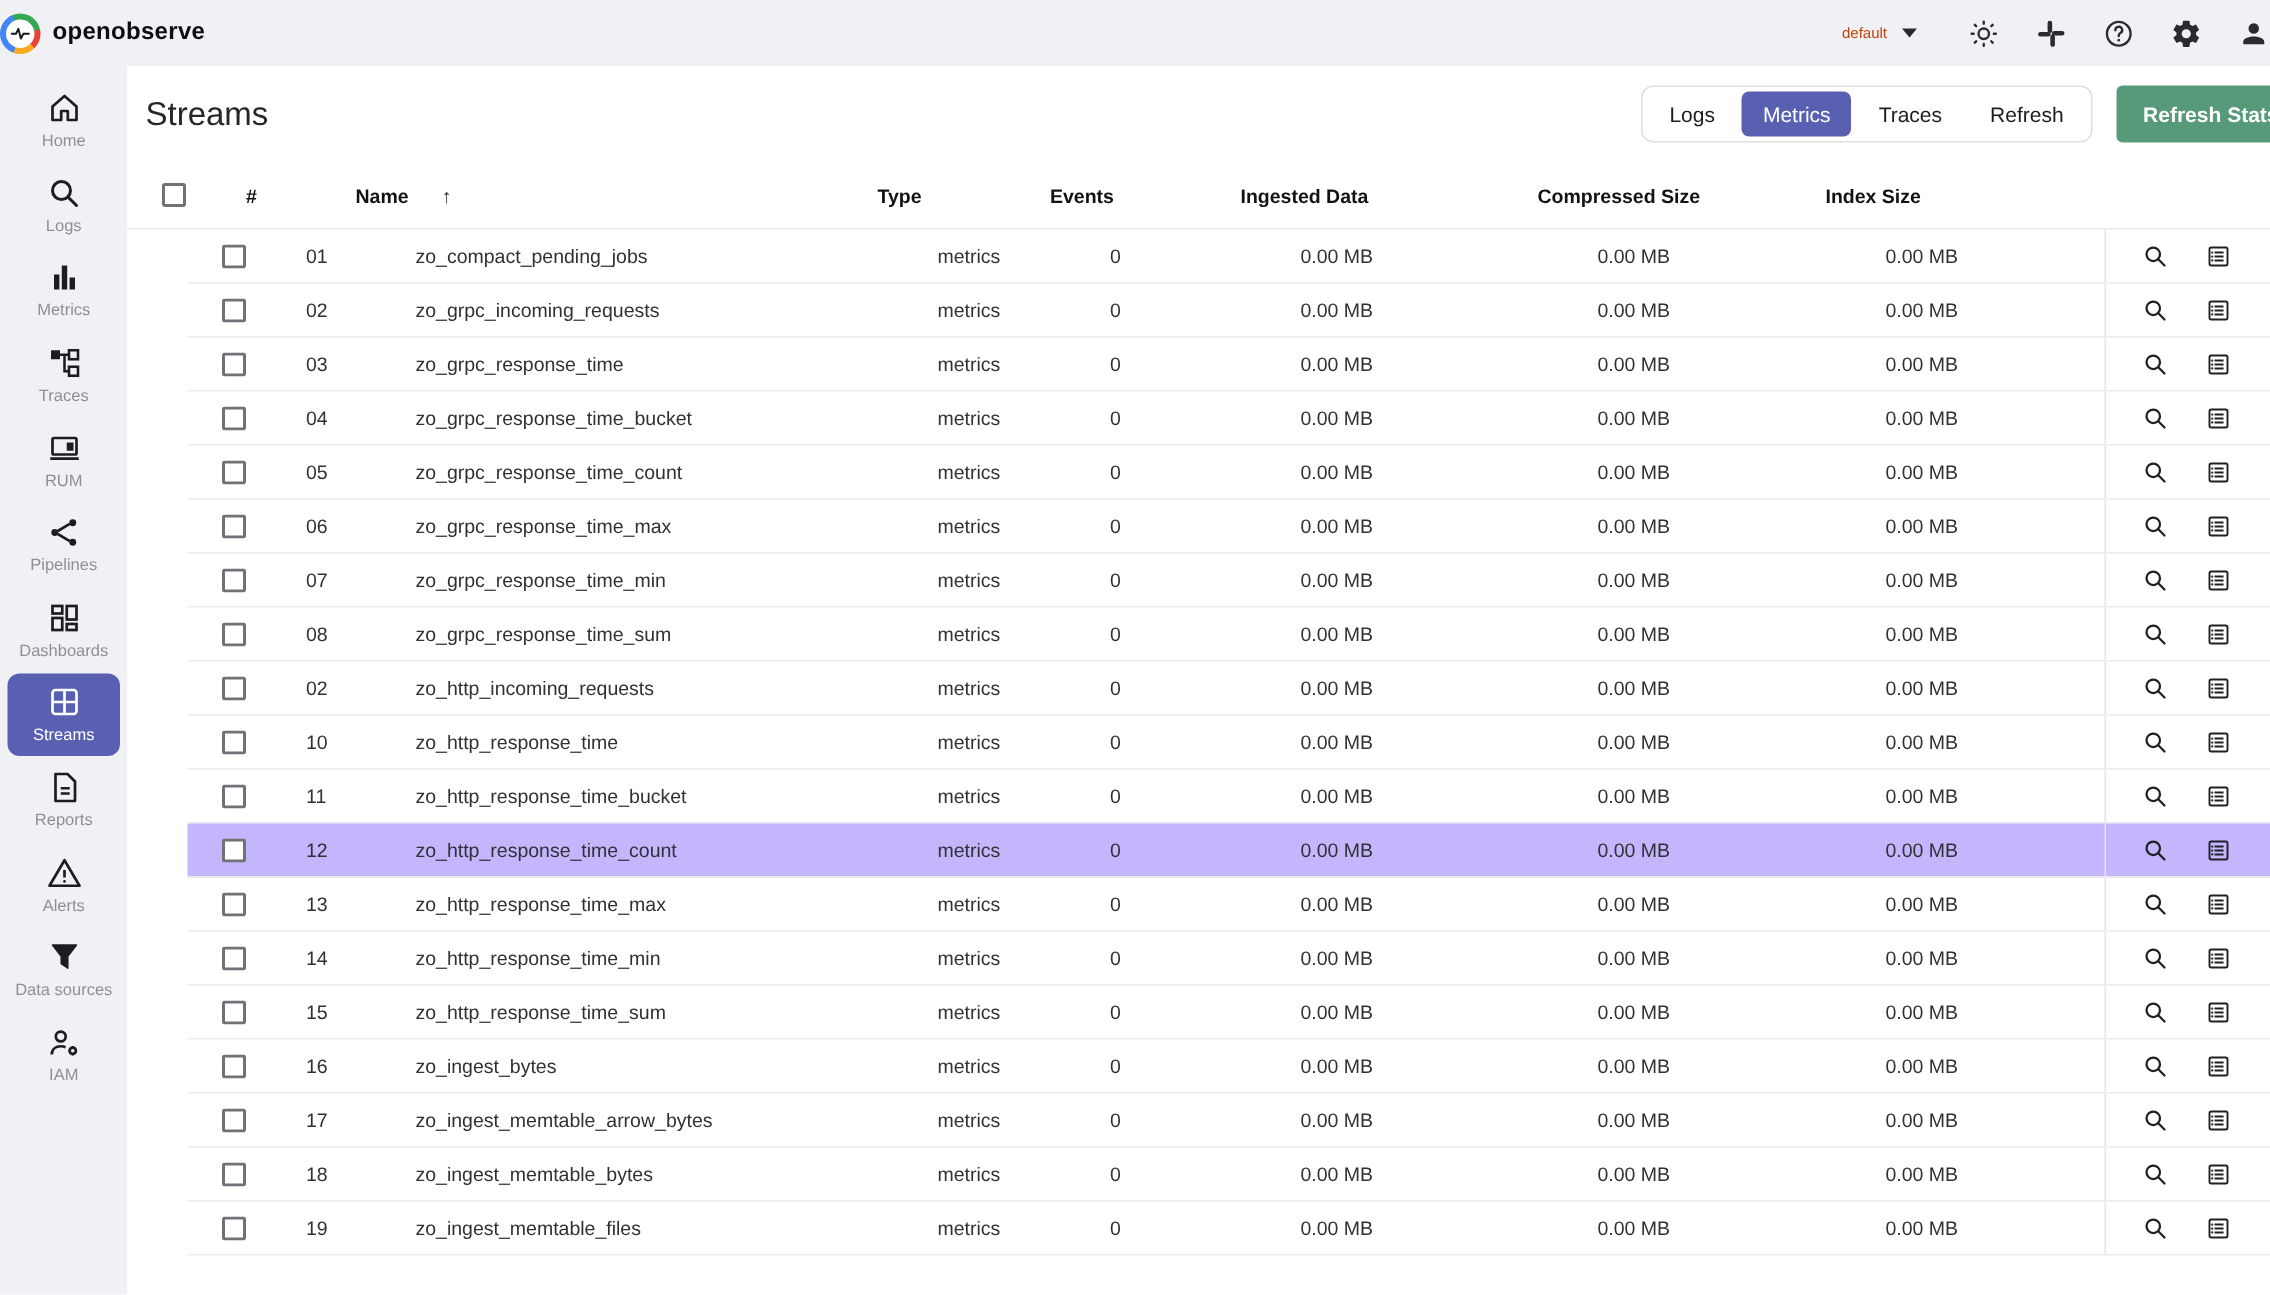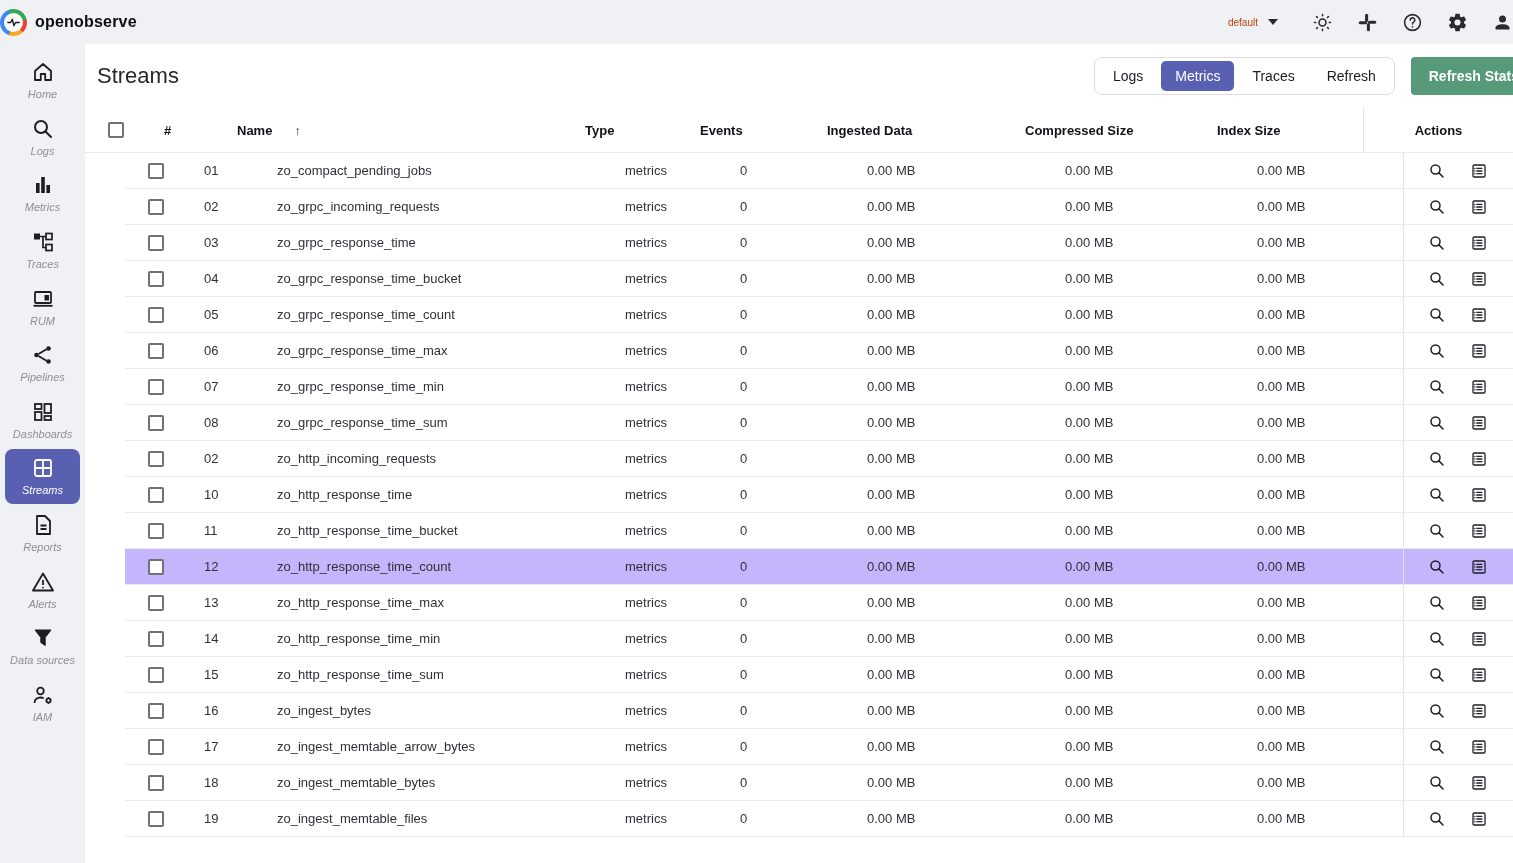--- a/index.html
+++ b/index.html
@@ -37,21 +37,21 @@
   .sidebar {
     width:85px; background:#f0f1f5; display:flex; flex-direction:column;
     padding-top:8px; flex:0 0 85px;
   }
   .side-item {
     display:flex; flex-direction:column; align-items:center; gap:4px;
     padding:7px 2px; margin:1px 5px; border-radius:8px; cursor:pointer;
   }
   .side-item .icon { width:24px; height:24px; color:#1c1c22; display:inline-flex; }
   .side-item .icon svg { width:100%; height:100%; }
-  .side-label { font-size:11px; color:#8f8f98; line-height:1.15;font-style:italic; }
+  .side-label { font-size:11px; color:#8f8f98; line-height:1.15; }
   .side-item.active { background:#5960b2; }
   .side-item.active .icon { color:#fff; }
   .side-item.active .side-label { color:#fff; }
 
   
   .main { flex:1; background:#fff; display:flex; flex-direction:column; }
   .page-header { height:64px; display:flex; align-items:center; padding:0 16px 0 12px; gap:16px; flex:0 0 64px; }
   .page-title { font-size:22px; font-weight:400; color:#26262b; margin:0 auto 0 0; }
   .tabs { display:flex; align-items:center; border:1px solid #dededf; border-radius:8px; height:38px; padding:0 2px; background:#fff; }
   .tab { padding:0 14px; font-size:14px; color:#1c1c21; height:30px; line-height:30px; border-radius:5px; margin:0 2px; cursor:pointer; white-space:nowrap; }
@@ -300,21 +300,20 @@
         <div class="cell">#</div>
         <div class="cell name-head">
           <span>Name</span>
           <span class="sort-arrow"></span>
         </div>
         <div class="cell">Type</div>
         <div class="cell">Events</div>
         <div class="cell">Ingested Data</div>
         <div class="cell">Compressed Size</div>
         <div class="cell">Index Size</div>
-        <div class="cell-actions">Actions</div>
       </div>
       <div id="table-body" style="display:flex;flex-direction:column;margin-left:40px;">
           <div class="trow">
             <div class="cell cell-check">
               <span class="checkbox"></span>
             </div>
             <div class="cell">01</div>
             <div class="cell">zo_compact_pending_jobs</div>
             <div class="cell">metrics</div>
             <div class="cell">0</div>

